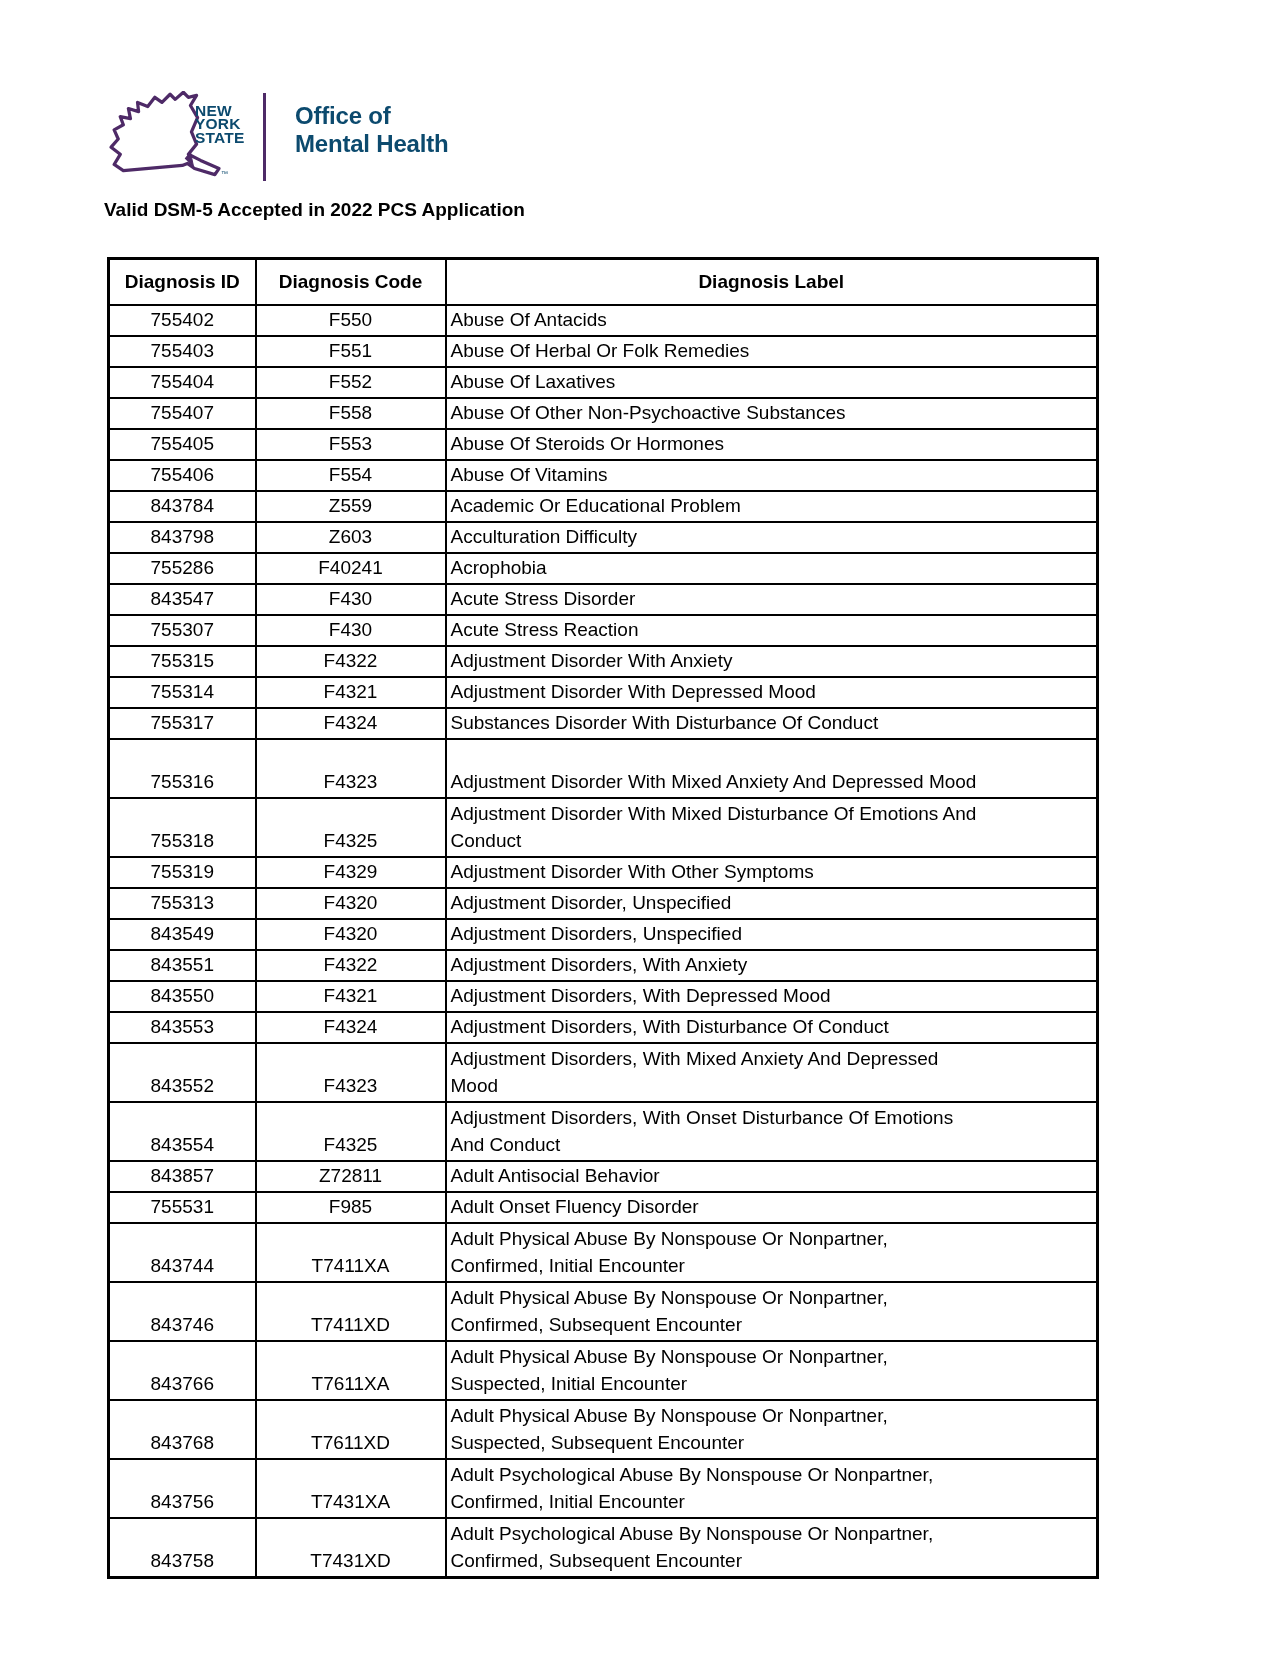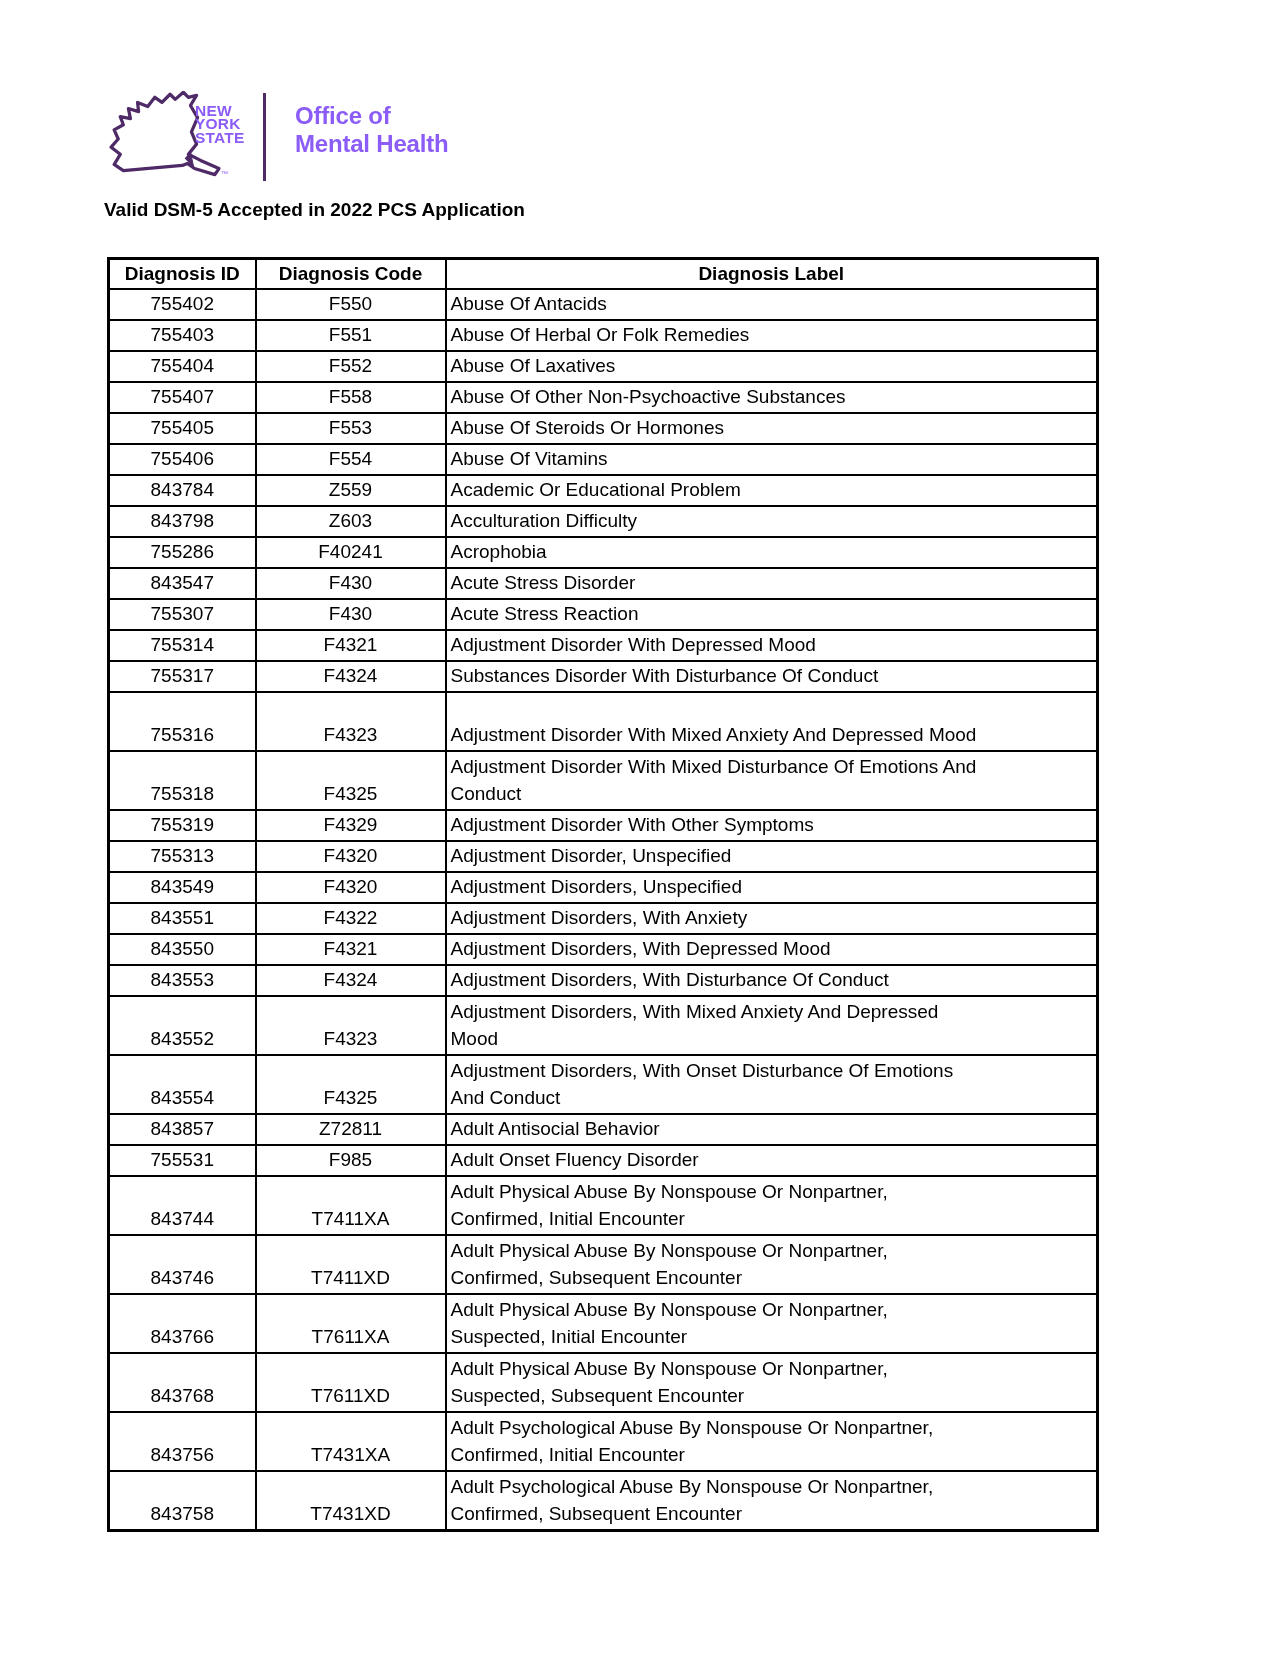--- a/index.html
+++ b/index.html
@@ -13,21 +13,21 @@
     width: 1280px; height: 1656px;
     background: #ffffff;
     overflow: hidden;
   }
 
   
   .logo {
     position: absolute;
     left: 97px; top: 86px;
     width: 380px; height: 100px;
-    color: #8b5cf6;
+    color: #0c4a6e;
   }
   .logo .map-svg { position: absolute; left: 8px; top: 5px; }
   .logo .state-name {
     position: absolute; left: 98px; top: 18px;
     font-weight: bold; font-size: 15.5px; line-height: 13.4px;
     letter-spacing: 0.2px;
   }
   .logo .divider {
     position: absolute; left: 166px; top: 7px;
     width: 3px; height: 88px; background: #4e2a67;
@@ -60,21 +60,21 @@
   table.diag th, table.diag td {
     border: 2px solid #000;
     font-size: 19px;
     overflow: hidden;
   }
   table.diag th {
     height: 28px;
     text-align: center;
     vertical-align: middle;
     font-weight: bold;
-    padding: 0;
+    padding: 8px;
   }
   table.diag tr.normal { height: 28px; }
   table.diag tr.tall   { height: 59px; }
   table.diag td { vertical-align: bottom; }
   td.c-id, td.c-code {
     text-align: center;
     padding: 0 2px 2px 2px;
     line-height: 26px;
   }
   td.c-label {
@@ -173,20 +173,25 @@
     <td class="c-id">843547</td>
     <td class="c-code">F430</td>
     <td class="c-label">Acute Stress Disorder</td>
   </tr>
         <tr class="normal">
     <td class="c-id">755307</td>
     <td class="c-code">F430</td>
     <td class="c-label">Acute Stress Reaction</td>
   </tr>
         <tr class="normal">
+    <td class="c-id">755315</td>
+    <td class="c-code">F4322</td>
+    <td class="c-label">Adjustment Disorder With Anxiety</td>
+  </tr>
+        <tr class="normal">
     <td class="c-id">755314</td>
     <td class="c-code">F4321</td>
     <td class="c-label">Adjustment Disorder With Depressed Mood</td>
   </tr>
         <tr class="normal">
     <td class="c-id">755317</td>
     <td class="c-code">F4324</td>
     <td class="c-label">Substances Disorder With Disturbance Of Conduct</td>
   </tr>
         <tr class="tall">

